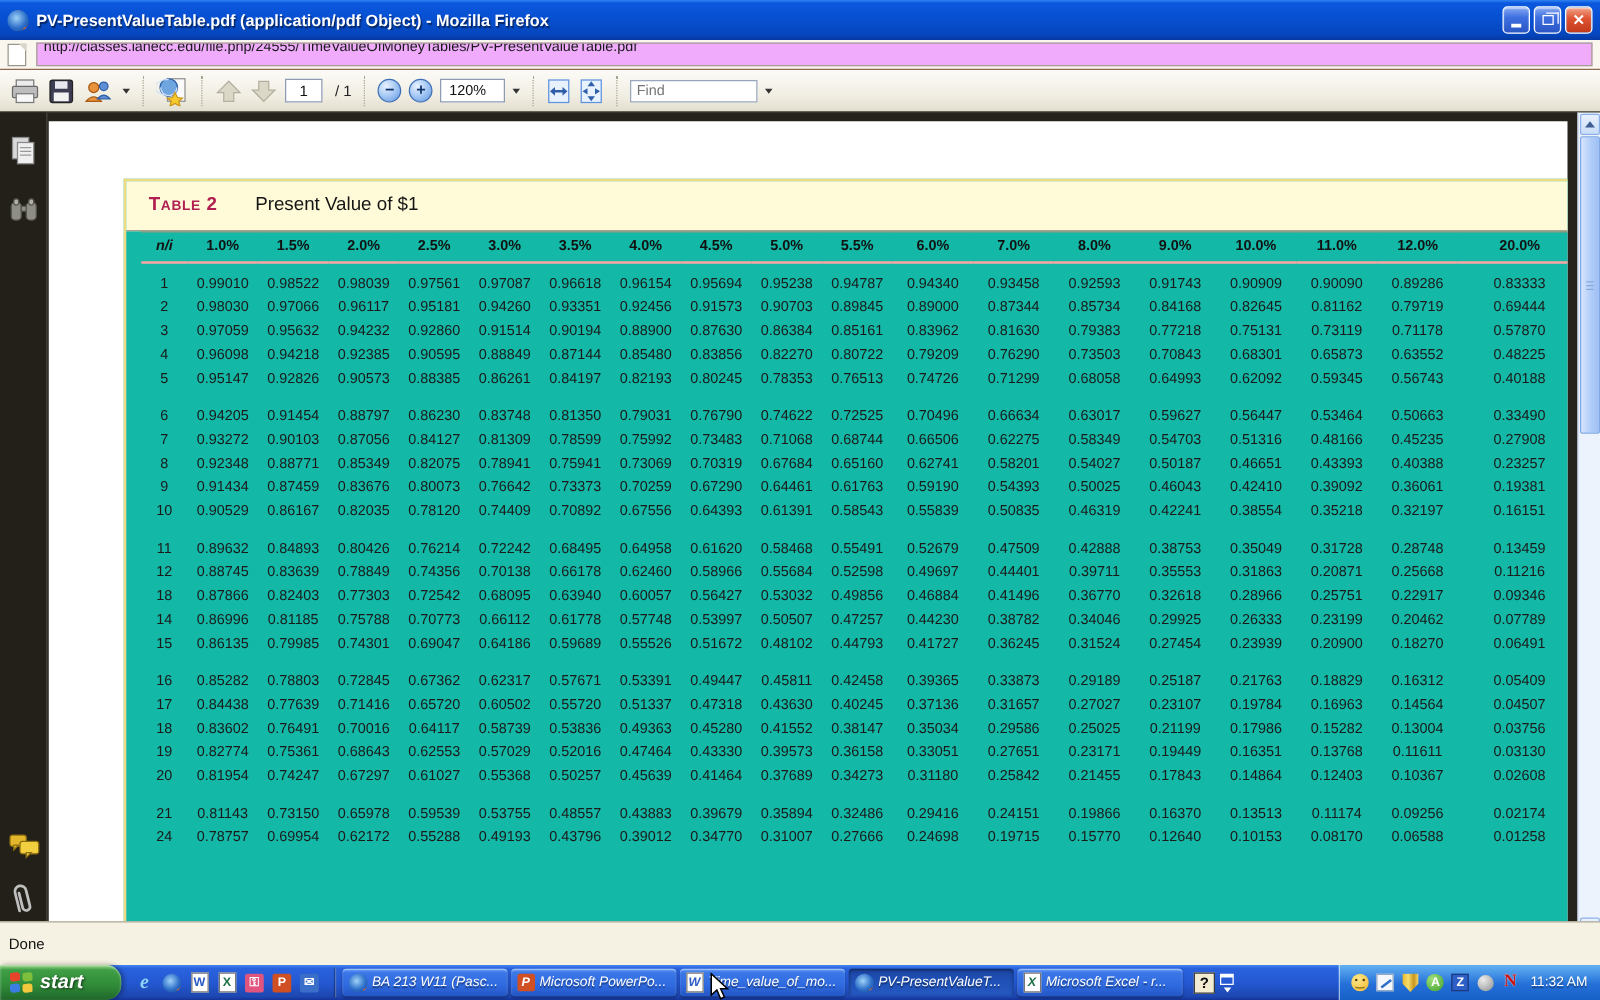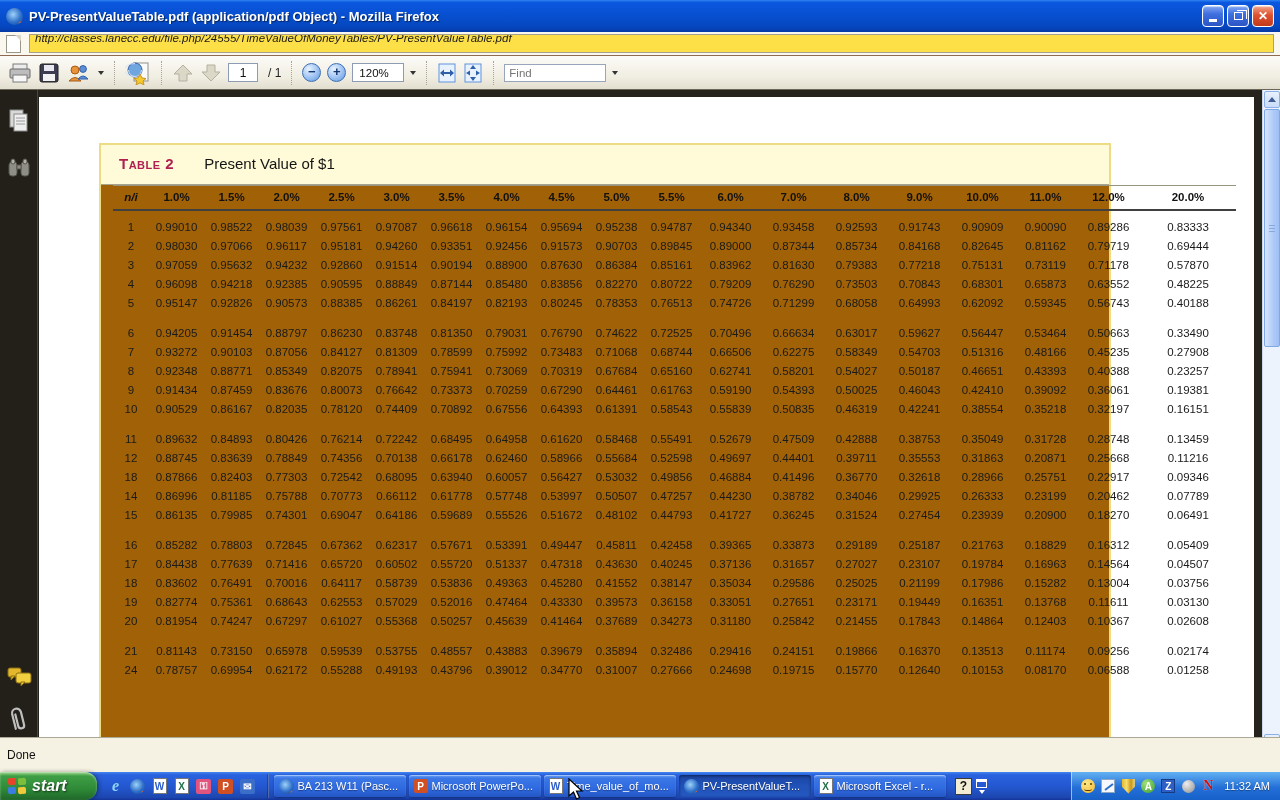--- a/index.html
+++ b/index.html
@@ -23,22 +23,22 @@
   .glyph-min{width:8px;height:3px;background:#fff;margin-top:9px;}
   .glyph-rest{width:9px;height:8px;border:1px solid #fff;position:relative;background:transparent;}
   .glyph-rest::before{content:'';position:absolute;left:2px;top:-3px;width:9px;height:8px;border:1px solid #fff;border-bottom:none;border-left:none;}
 
   
   #urlbar{position:absolute;top:32px;left:0;width:100%;height:24px;background:#F9F7EE;
     border-bottom:1px solid #8E6A50;display:flex;align-items:center;padding:0 6px;}
   .page-ico{width:15px;height:18px;background:#fff;border:1px solid #9A978A;position:relative;flex:0 0 auto;}
   .page-ico::after{content:'';position:absolute;right:-1px;top:-1px;border-style:solid;border-width:0 6px 6px 0;
     border-color:transparent #D9D6C9 transparent transparent;}
-  #url-field{flex:1 1 auto;height:19px;margin-left:8px;background:#fde047;border:1px solid #A3A08F;
-    font-size:11.5px;color:#1a1a1a;padding:0 22px 12px 5px;font-family:"Liberation Sans",sans-serif;font-style:italic;}
+  #url-field{flex:1 1 auto;height:19px;margin-left:8px;background:#f0abfc;border:1px solid #A3A08F;
+    font-size:11.5px;color:#1a1a1a;padding:0 22px 12px 5px;font-family:"Liberation Sans",sans-serif;}
   .star{position:absolute;right:14px;top:36px;color:#A8A596;font-size:17px;line-height:17px;}
 
   
   #pdftoolbar{position:absolute;top:56px;left:0;width:100%;height:34px;
     background:linear-gradient(180deg,#FCFBF7 0%,#F0EDE1 65%,#E2DECF 100%);
     border-bottom:1px solid #6B6758;display:flex;align-items:center;padding:0 8px;gap:6px;}
   .tsep{width:1px;height:24px;border-left:1px dotted #A8A493;margin:0 4px;}
   .tico{display:flex;align-items:center;justify-content:center;height:28px;}
   .caret{width:0;height:0;border-left:3px solid transparent;border-right:3px solid transparent;border-top:4px solid #333;}
   .pgbox{width:30px;height:19px;border:1px solid #8D9BB3;background:#fff;font-size:12px;text-align:center;
@@ -63,36 +63,36 @@
     background:linear-gradient(180deg,#E8F1FE 0%,#C9DCF8 100%);display:flex;align-items:center;justify-content:center;}
   .sb-up{top:1px;} .sb-down{bottom:1px;}
   .tri-up{width:0;height:0;border-left:4px solid transparent;border-right:4px solid transparent;border-bottom:5px solid #3E5E93;}
   .tri-down{width:0;height:0;border-left:4px solid transparent;border-right:4px solid transparent;border-top:5px solid #3E5E93;}
   #vthumb{position:absolute;left:1px;top:19px;width:16px;height:238px;border:1px solid #7FA8E6;border-radius:2px;
     background:linear-gradient(90deg,#D7E5FC 0%,#AECBF8 60%,#9FBFF4 100%);}
   #vthumb::after{content:'';position:absolute;left:4px;right:4px;top:50%;height:1px;background:#89A9DC;
     box-shadow:0 3px 0 #89A9DC,0 -3px 0 #89A9DC;}
 
   
-  #tframe{margin:46px 0 0 60px;width:1012px;height:calc(100% - 46px);
-    border:2px solid #EEDC85;border-bottom:none;background:#a16207;}
+  #tframe{margin:46px 0 0 60px;width:1180px;height:calc(100% - 46px);
+    border:2px solid #EEDC85;border-bottom:none;background:#14b8a6;}
   #thead-block{background:#FFFBD8;padding:10px 18px 12px;border-bottom:1px solid #A5A28D;}
   .t2row{display:flex;align-items:baseline;}
   .t2label{color:#B01E52;font-weight:bold;font-size:15px;font-variant:small-caps;letter-spacing:.5px;}
   .t2title{color:#141414;font-size:15px;margin-left:30px;}
   .formula{display:flex;align-items:center;margin:8px 0 0 78px;color:#1a1a1a;}
   .formula .lhs{font-size:15px;}
   .frac{display:inline-flex;flex-direction:column;align-items:center;margin-left:9px;font-size:14px;}
   .frac .bar{align-self:stretch;height:1px;background:#222;margin:2px 0 1px;}
   .frac sup{font-size:10px;}
   #tablewrap{padding:0 12px;}
   #pv-table{width:100%;table-layout:fixed;border-collapse:collapse;border-top:1px solid #98957F;}
   #pv-table col.c-n{width:36px;} #pv-table col.c-s{width:55px;}
   #pv-table col.c-m{width:63px;} #pv-table col.c-l{width:96px;}
-  #pv-table thead th{font-size:11.5px;font-weight:bold;color:#111;padding:5px 0 6px;border-bottom:2px solid #404040;text-align:center;}
+  #pv-table thead th{font-size:11.5px;font-weight:bold;color:#111;padding:5px 0 6px;border-bottom:2px solid #fca5a5;text-align:center;}
   #pv-table thead th:first-child{font-style:italic;}
   #pv-table tbody td{font-size:11.5px;color:#1A1A1A;height:19px;text-align:center;white-space:nowrap;}
   #pv-table tr.gap td{height:11px;} #pv-table tr.gap.sm td{height:7px;}
 
   
   #statusbar{position:absolute;bottom:28px;left:0;width:100%;height:35px;background:#F5F2E3;
     border-top:1px solid #ABA896;display:flex;align-items:center;padding-left:7px;font-size:12px;color:#111;}
 
   
   #taskbar{position:absolute;bottom:0;left:0;width:100%;height:28px;
@@ -116,21 +116,21 @@
     border:4px solid #F26A1E;border-left-color:transparent;border-bottom-color:transparent;transform:rotate(28deg);}
   .doc16{width:14px;height:16px;background:#fff;border:1px solid #777;font-size:10px;font-weight:bold;
     display:flex;align-items:center;justify-content:center;}
   .doc16.w{color:#2B5BC6;} .doc16.x{color:#1E7145;} 
   .sq16{width:15px;height:15px;border-radius:2px;display:flex;align-items:center;justify-content:center;
     font-size:10px;font-weight:bold;color:#fff;}
   .sq-acc{background:#E0547E;} .sq-ppt{background:#D04F23;} .sq-out{background:#3A6EC9;}
   .tb-div{width:2px;height:24px;background:rgba(0,0,0,.25);border-right:1px solid rgba(255,255,255,.25);margin:0 3px;}
   .taskbtn{width:132px;height:22px;margin:0 1.5px;border-radius:3px;display:flex;align-items:center;gap:4px;
     padding:0 5px;background:linear-gradient(180deg,#639AF6 0%,#3B77E6 15%,#2F6AE0 60%,#2456C4 100%);
-    box-shadow:inset 0 1px 1px rgba(255,255,255,.45), 0 1px 2px rgba(0,0,0,.3);overflow:hidden;}
+    box-shadow:inset 0 1px 1px rgba(255,255,255,.45), 0 1px 2px rgba(0,0,0,.3);overflow:hidden;font-style:italic;}
   .taskbtn.active{background:linear-gradient(180deg,#1C45A4 0%,#2052B8 50%,#2558C2 100%);
     box-shadow:inset 0 1px 3px rgba(0,0,0,.5);}
   .taskbtn .tlabel{color:#fff;font-size:11px;white-space:nowrap;overflow:hidden;text-shadow:0 1px 1px rgba(0,0,0,.45);}
   #helpbox{width:17px;height:17px;background:#F2ECD2;border:1px solid #3A3A3A;color:#111;font-weight:bold;
     font-size:12px;display:flex;align-items:center;justify-content:center;margin:0 4px 0 8px;}
   .langcol{display:flex;flex-direction:column;align-items:center;gap:2px;margin-right:6px;}
   .langwin{width:11px;height:9px;border:1px solid #fff;border-top-width:3px;}
   .caret-w{width:0;height:0;border-left:3px solid transparent;border-right:3px solid transparent;border-top:4px solid #fff;}
   #systray{margin-left:auto;height:28px;display:flex;align-items:center;gap:4px;padding:0 10px 0 8px;
     background:linear-gradient(180deg,#63B1F2 0%,#2470D8 55%,#1561C8 100%);

